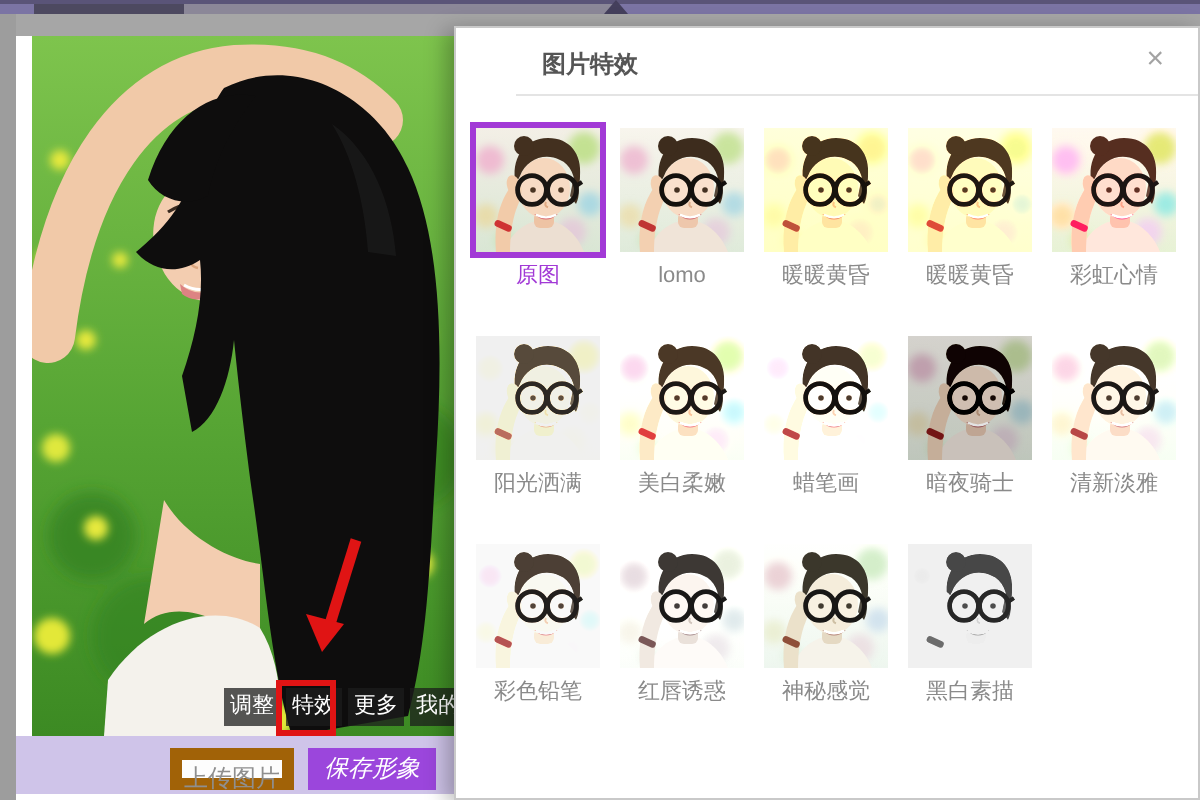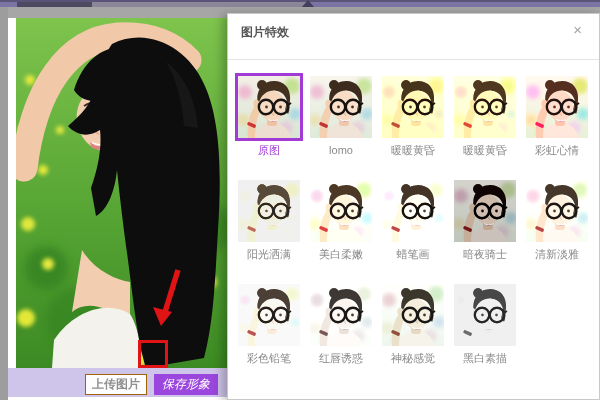--- a/index.html
+++ b/index.html
@@ -30,29 +30,29 @@
         padding:2px 3px;line-height:15px;white-space:nowrap;cursor:pointer;}
 
   
   .red-box{position:absolute;left:138px;top:340px;width:30px;height:28px;
         border:3px solid #e01414;pointer-events:none;}
   .red-arrow{position:absolute;left:148px;top:262px;pointer-events:none;}
 
   
   .bottom-bar{position:absolute;left:8px;top:368px;width:219px;height:29px;background:#cfc4e9;}
   .upload-btn{position:absolute;left:77px;top:6px;width:62px;height:21px;background:#fdfdfd;
-        border:1px solid #a16207;color:#8f8f8f;font-size:12px;text-align:center;
-        line-height:19px;cursor:pointer;font-weight:bold;}
+        border:6px solid #a16207;color:#8f8f8f;font-size:12px;text-align:center;
+        line-height:19px;cursor:pointer;}
   .save-btn{position:absolute;left:146px;top:6px;width:64px;height:21px;background:#9b46dc;
         border:none;color:#fff;font-size:12px;text-align:center;line-height:21px;cursor:pointer;font-style:italic;}
 
   
   .dialog{position:absolute;left:227px;top:13px;width:373px;height:387px;background:#fff;
         border:1px solid #c9c9c9;box-shadow:-4px 2px 10px rgba(0,0,0,0.28);}
-  .dialog-header{position:relative;height:46px;border-bottom:1px solid #e4e4e4;}
+  .dialog-header{position:relative;height:34px;border-bottom:1px solid #e4e4e4;margin-left:30px;}
   .dialog-title{position:absolute;left:13px;top:10px;font-size:12px;font-weight:bold;color:#555;}
   .dialog-close{position:absolute;right:17px;top:8px;font-size:15px;color:#a3a3a3;cursor:pointer;line-height:15px;}
 
   
   .filter-grid{display:grid;grid-template-columns:repeat(5,62px);column-gap:10px;row-gap:23px;
         margin:16px 0 0 10px;}
   .tile{width:62px;cursor:pointer;}
   .thumb{width:62px;height:62px;overflow:hidden;background:#e8efe4;}
   .thumb svg{display:block;}
   .tile-label{margin-top:6px;font-size:11px;line-height:13px;color:#8a8a8a;text-align:center;
@@ -185,20 +185,26 @@
 
       <path d="M96,26 C132,8 172,30 188,66 C204,100 206,152 202,212 C199,262 198,302 188,340
                L130,350 C120,318 116,268 110,228 C106,198 103,172 101,152
                C99,172 92,192 80,198 L75,170 C82,150 86,130 84,112
                C72,120 60,117 52,108 C64,98 77,85 82,64 C86,46 90,34 96,26 Z" fill="#0e0d0d"></path>
       <path d="M58,72 C68,40 90,26 112,30 C101,44 92,60 88,80 C77,86 64,82 58,72 Z" fill="#0e0d0d"></path>
       <path d="M150,44 C170,58 180,84 182,110 L168,108 C166,82 160,60 150,44 Z" fill="#1a1a1a" opacity="0.8"></path>
     </svg>
   </div>
 
+  <div class="photo-toolbar">
+    <span class="tbtn">调整</span>
+    <span class="tbtn">特效</span>
+    <span class="tbtn">更多</span>
+    <span class="tbtn">我的</span>
+  </div>
 
   <div class="red-box"></div>
   <svg class="red-arrow" width="40" height="70">
     <line x1="30" y1="8" x2="17" y2="50" stroke="#e01414" stroke-width="5.5"></line>
     <polygon points="13,64 5,45 24,50" fill="#e01414"></polygon>
   </svg>
 
   <div class="bottom-bar">
     <div class="upload-btn">上传图片</div>
     <div class="save-btn">保存形象</div>

